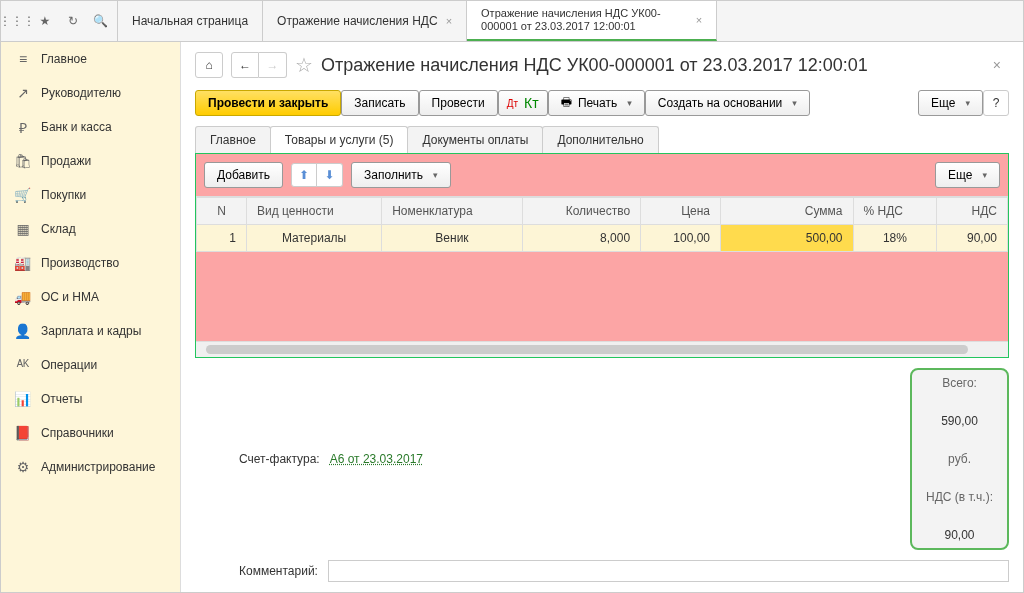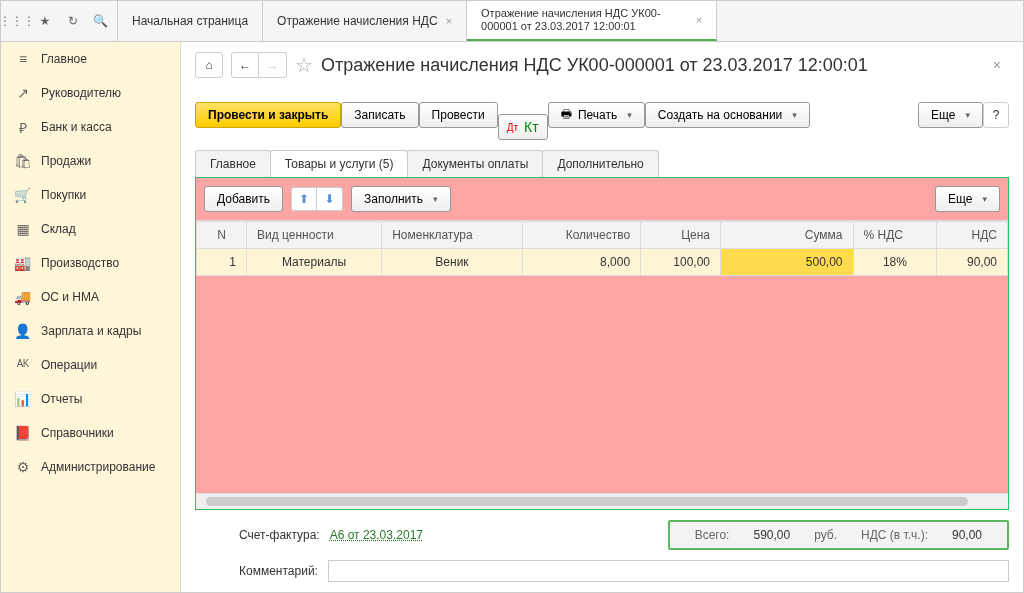--- a/index.html
+++ b/index.html
@@ -44,21 +44,21 @@
 table.grid { width: 100%; border-collapse: collapse; }
 .grid th { background: #f3f3f3; border: 1px solid #ddd; padding: 6px 10px; text-align: left; font-weight: normal; color: #555; font-size: 12px; }
 .grid td { border: 1px solid #ddd; padding: 6px 10px; background: #fdf5d6; text-align: center; }
 .grid td.num { text-align: right; }
 .grid td.hl { background: #ffdb4d; padding-left: 48px; }
 .scrollbar-h { height: 16px; background: #f0f0f0; border-top: 1px solid #ddd; position: relative; }
 .scroll-thumb { position: absolute; left: 10px; top: 3px; right: 40px; height: 9px; background: #ccc; border-radius: 5px; }
 .footer { padding: 10px 14px; display: flex; flex-direction: column; gap: 10px; margin-left: 44px; }
 .footer-row { display: flex; align-items: center; gap: 10px; }
 .link { color: #2a7a2a; text-decoration: underline dotted; cursor: pointer; }
-.totals { border: 2px solid #5cb85c; border-radius: 2px; padding: 6px 25px; display: flex; gap: 24px; align-items: center; margin-left: auto; background: #f3f3f3; font-size: 12px; }
+.totals { border: 2px solid #5cb85c; border-radius: 8px; padding: 6px 14px; display: flex; gap: 24px; align-items: center; margin-left: auto; background: #f3f3f3; font-size: 12px; flex-direction: column; }
 .totals .lbl { color: #666; }
 .comment-input { flex: 1; height: 22px; border: 1px solid #ccc; padding: 0 6px; }
 </style>
 </head>
 <body>
 
 <div class="app">
   <div class="topbar">
     <div class="tb-icons">
       <div class="tb-icon">⋮⋮⋮</div>
@@ -146,21 +146,21 @@
         </div>
         <span class="star">☆</span>
         <span class="doc-title">Отражение начисления НДС УК00-000001 от 23.03.2017 12:00:01</span>
         <span class="doc-close">×</span>
       </div>
 
       <div class="toolbar">
         <button class="btn primary">Провести и закрыть</button>
         <button class="btn">Записать</button>
         <button class="btn">Провести</button>
-        <button class="btn" style="padding:0 8px;margin-top:24px;">
+        <button class="btn" style="padding:0 8px;">
             <span style="color:#d00;font-size:10px;">Дт</span>
             <span style="color:#080;font-size:14px;">Кт</span>
           </button>
         <button class="btn btn-dd">
             <span>🖶</span>
             <span>Печать</span>
           </button>
         <button class="btn btn-dd">Создать на основании</button>
         <div class="tb-spacer"></div>
         <button class="btn btn-dd">Еще</button>

